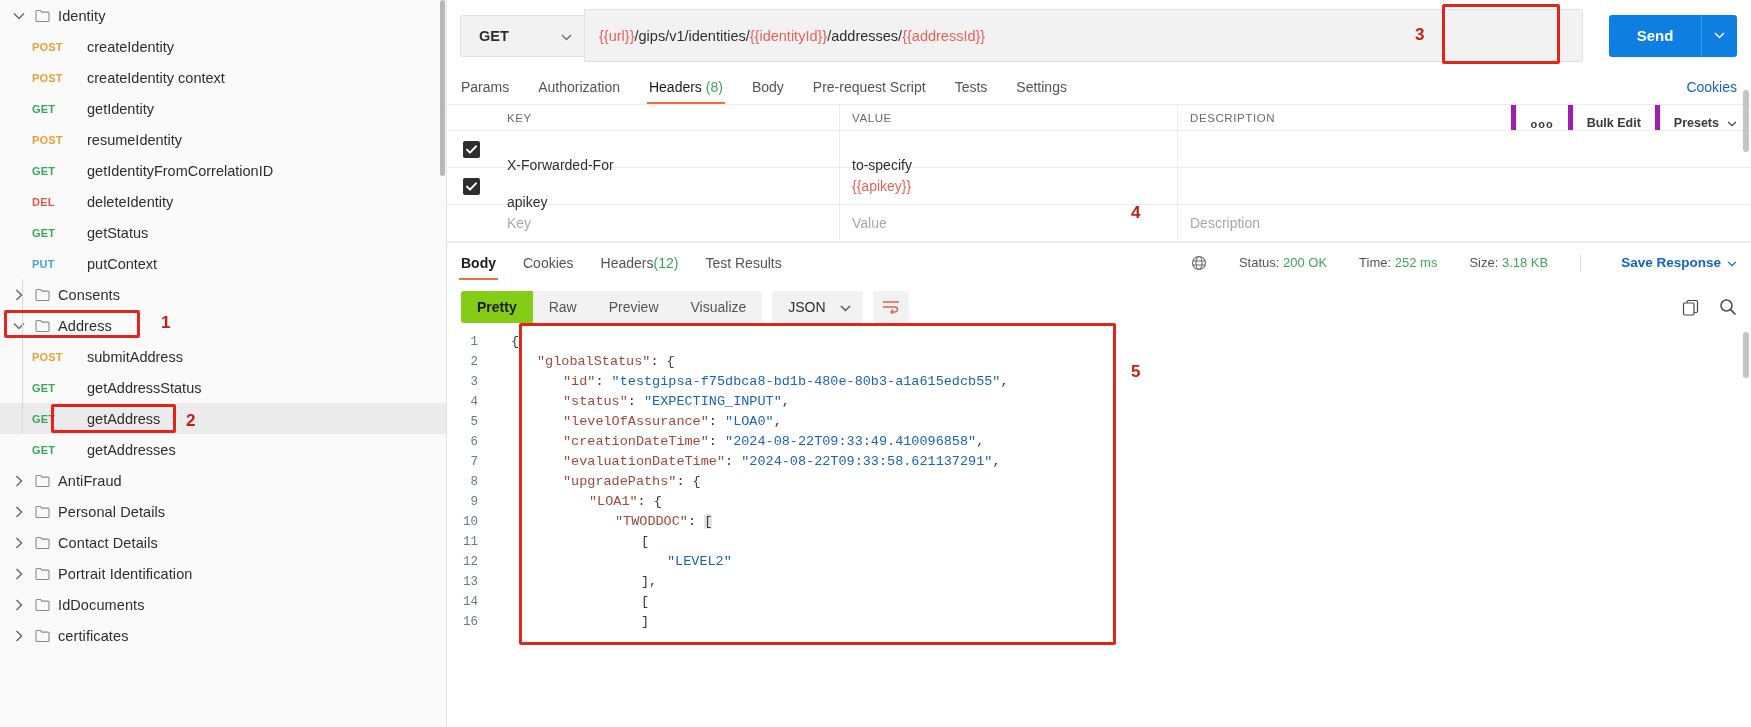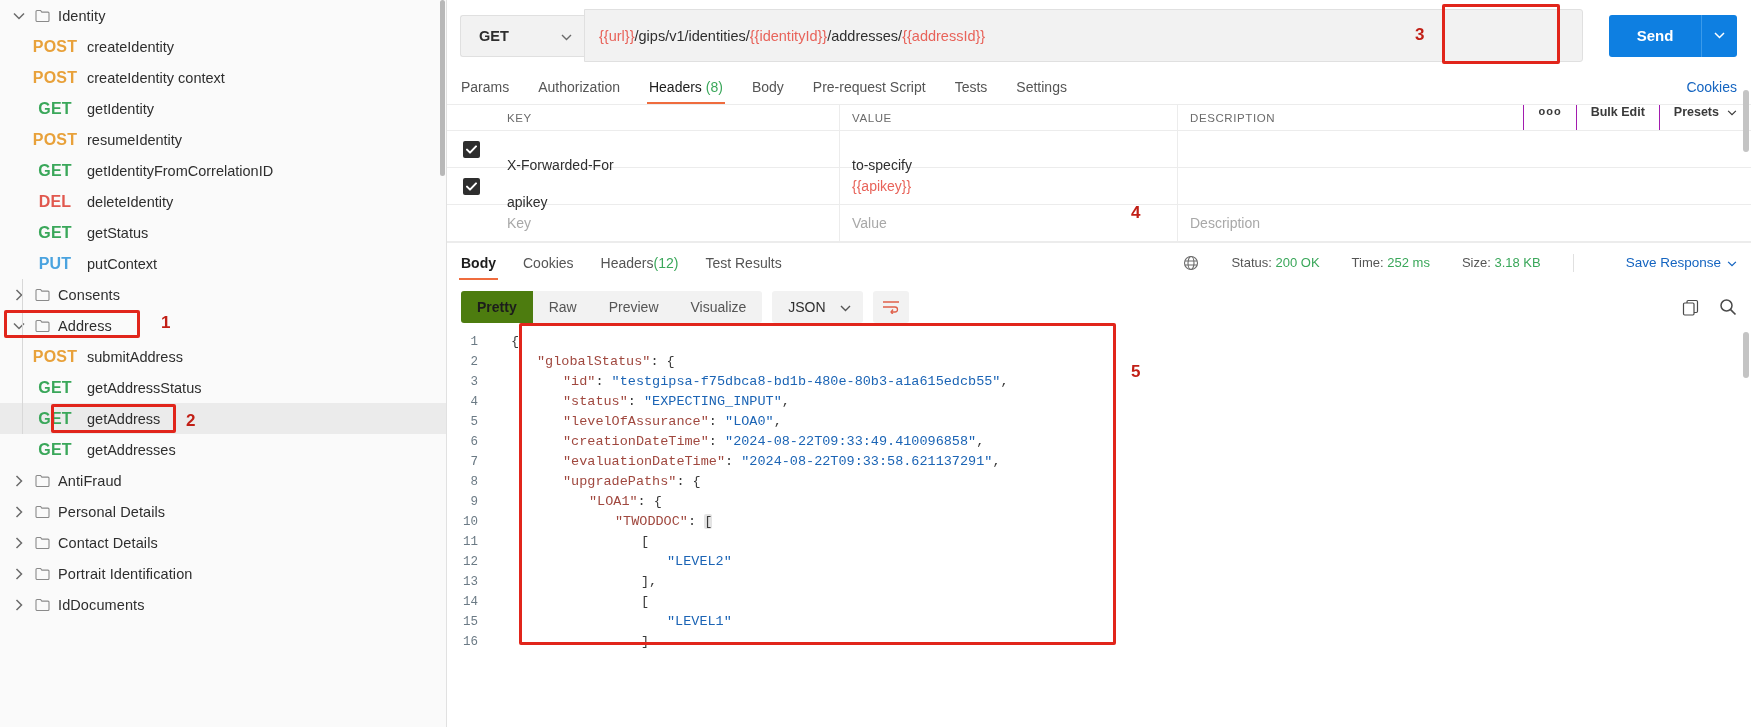--- a/index.html
+++ b/index.html
@@ -41,23 +41,23 @@
   }
   .folder-label { font-size: 14.5px; color: #2e2e2e; letter-spacing: .1px; }
   .req-row {
     display: flex; align-items: center;
     height: 31px;
     padding-left: 32px;
     white-space: nowrap; cursor: pointer;
   }
   .req-row.selected { background: #ebebeb; }
   .verb {
-    font-size: 16px; font-weight: 700;
+    font-size: 11px; font-weight: 700;
     width: 46px; min-width: 46px;
-    text-align: center;
+    text-align: left;
     margin-right: 9px;
     letter-spacing: .2px;
   }
   .verb.POST { color: #e8a13a; }
   .verb.GET  { color: #3aa75a; }
   .verb.DEL  { color: #e1584e; }
   .verb.PUT  { color: #4aa3df; }
   .req-label { font-size: 14.5px; color: #2e2e2e; }
   .indent-guide {
     position: absolute;
@@ -171,22 +171,22 @@
   .cell-ph { font-size: 14px; color: #a8a8a8; }
   .cell-var { font-size: 14px; color: #e8635a; }
   .chk {
     width: 17px; height: 17px; background: #2e2e2e;
     border-radius: 2px; display: flex; align-items: center; justify-content: center;
     cursor: pointer;
   }
   .chk svg { display: block; }
   .hdr-tools { display: flex; align-items: stretch; margin-left: auto; height: 100%; }
   .ht-cell {
-    display: flex; align-items: flex-start; justify-content: center;
-    padding: 0 14px; border-left: 1px solid #a21caf;
+    display: flex; align-items: flex-end; justify-content: center;
+    padding: 0 14px; border-left: 5px solid #a21caf;
     font-size: 12.5px; font-weight: 700; color: #3a3a3a;
     cursor: pointer; white-space: nowrap;
   }
   .dots { letter-spacing: 1px; font-size: 11px; color: #3a3a3a; }
 
   
   .resp-bar {
     display: flex; align-items: center;
     height: 40px; padding: 0 14px 0 14px;
     border-top: 1px solid #ececec;
@@ -200,37 +200,37 @@
   }
   .resp-tab.active { color: #1c1c1c; font-weight: 700; }
   .resp-tab.active::after {
     content: ""; position: absolute; left: -2px; right: -2px; bottom: 2px;
     height: 2.5px; background: #ef6c3e;
   }
   .resp-meta { margin-left: auto; display: flex; align-items: center; gap: 14px; white-space: nowrap; }
   .meta-item { font-size: 13px; color: #555; margin-left: 18px; }
   .meta-item .g { color: #3aa75a; }
   .globe { margin-left: 0; color: #6b6b6b; display: flex; align-items: center; }
-  .save-resp { color: #1464c0; font-size: 13.5px; font-weight: 400; margin-left: 38px; display: flex; align-items: flex-start; gap: 6px; cursor: pointer; }
+  .save-resp { color: #1464c0; font-size: 13.5px; font-weight: 700; margin-left: 26px; display: flex; align-items: flex-start; gap: 6px; cursor: pointer; }
   .meta-sep { width: 1px; height: 18px; background: #e0e0e0; margin-left: 18px; }
 
   
   .body-tools {
     display: flex; align-items: center;
     padding: 9px 14px; gap: 10px;
   }
   .seg {
     display: flex; background: #f2f2f2; border-radius: 3px; overflow: hidden;
     height: 32px;
   }
   .seg-item {
     display: flex; align-items: center; padding: 0 16px;
     font-size: 14px; color: #555; cursor: pointer; white-space: nowrap;
   }
-  .seg-item.active { background: #4d7c0f; color: #1c1c1c; font-weight: 700; }
+  .seg-item.active { background: #84cc16; color: #1c1c1c; font-weight: 700; }
   .json-sel {
     display: flex; align-items: center; gap: 14px;
     height: 32px; padding: 0 12px 0 16px;
     background: #f2f2f2; border-radius: 3px;
     font-size: 14px; color: #2e2e2e; cursor: pointer;
   }
   .wrap-btn {
     display: flex; align-items: center; justify-content: center;
     width: 36px; height: 32px; background: #f2f2f2; border-radius: 3px;
     cursor: pointer;
@@ -436,20 +436,33 @@
             <svg width="8" height="12" viewBox="0 0 8 12">
               <path d="M1.5 1L6.5 6l-5 5" stroke="currentColor" stroke-width="1.5" fill="none"></path>
             </svg>
           </span>
           <span class="folder-icon">
             <svg width="15" height="13" viewBox="0 0 15 13">
               <path d="M1 2.5a1 1 0 011-1h3.6l1.2 1.6H13a1 1 0 011 1v7.4a1 1 0 01-1 1H2a1 1 0 01-1-1z" stroke="currentColor" stroke-width="1.1" fill="none"></path>
             </svg>
           </span>
           <span class="folder-label">IdDocuments</span>
+        </div>
+        <div class="tree-row">
+          <span class="chev">
+            <svg width="8" height="12" viewBox="0 0 8 12">
+              <path d="M1.5 1L6.5 6l-5 5" stroke="currentColor" stroke-width="1.5" fill="none"></path>
+            </svg>
+          </span>
+          <span class="folder-icon">
+            <svg width="15" height="13" viewBox="0 0 15 13">
+              <path d="M1 2.5a1 1 0 011-1h3.6l1.2 1.6H13a1 1 0 011 1v7.4a1 1 0 01-1 1H2a1 1 0 01-1-1z" stroke="currentColor" stroke-width="1.1" fill="none"></path>
+            </svg>
+          </span>
+          <span class="folder-label">certificates</span>
         </div>
       </div>
     <div class="sb-scroll"></div>
   </div>
 
   <div class="main">
 
     <div class="urlbar-wrap">
       <div class="method-box">
         <span>GET</span>
@@ -685,24 +698,20 @@
             <div class="gutter">12</div>
             <div class="jcode" style="padding-left: 177px;"><span class="s">"LEVEL2"</span></div>
           </div>
           <div class="jrow">
             <div class="gutter">13</div>
             <div class="jcode" style="padding-left: 151px;"><span class="p">],</span></div>
           </div>
           <div class="jrow">
             <div class="gutter">14</div>
             <div class="jcode" style="padding-left: 151px;"><span class="p">[</span></div>
-          </div>
-          <div class="jrow">
-            <div class="gutter">15</div>
-            <div class="jcode" style="padding-left: 177px;"><span class="s">"LEVEL1"</span></div>
           </div>
           <div class="jrow">
             <div class="gutter">16</div>
             <div class="jcode" style="padding-left: 151px;"><span class="p">]</span></div>
           </div>
         </div>
       <div class="vscroll-json"></div>
     </div>
 
     <div class="vscroll-main"></div>

